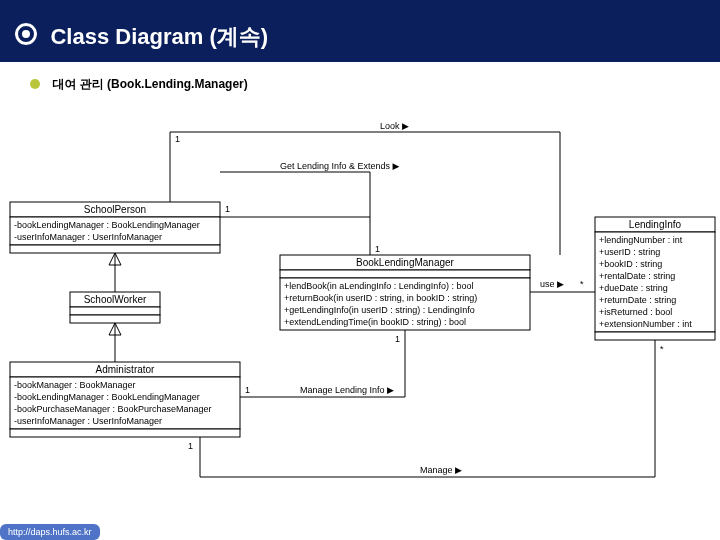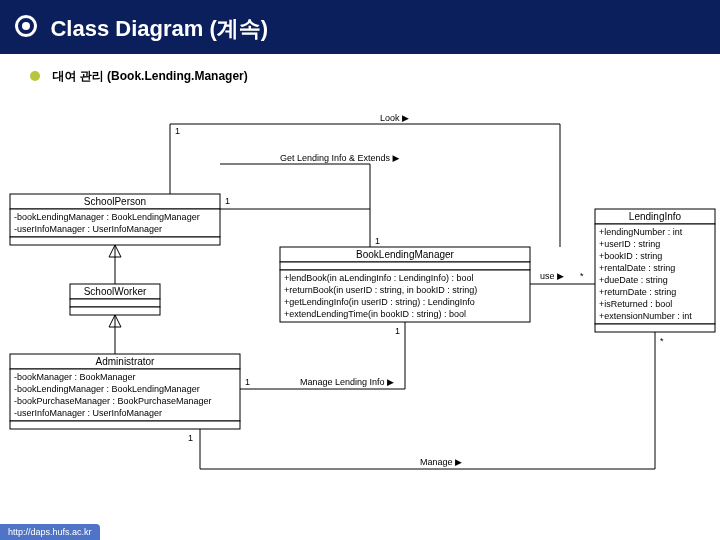--- a/index.html
+++ b/index.html
@@ -8,21 +8,21 @@
     width: 720px;
     height: 540px;
     font-family: "Malgun Gothic", Arial, sans-serif;
     background: #fff;
     position: relative;
     overflow: hidden;
   }
   .header {
     background: #0a1f5c;
     color: #fff;
-    padding: 8px 12px 10px;
+    padding: 16px 12px 10px;
     position: relative;
   }
   .header .circle {
     display: inline-block;
     width: 22px;
     height: 22px;
     border: 3px solid #0a1f5c;
     border-radius: 50%;
     background: #fff;
     position: relative;
@@ -43,20 +43,21 @@
   }
   .bullet-dot {
     display:inline-block;width:10px;height:10px;background:#b9c63a;border-radius:50%;margin-right:8px;vertical-align:middle;
   }
   .sub-title { font-size:12px; font-weight:700; }
   svg.diagram { display:block; }
   .footer {
     position:absolute;left:0;bottom:0;
     background:#4f73c7;color:#fff;font-size:9px;padding:3px 8px;
     border-top-right-radius:4px;
+    border-radius:6px;
   }
   .box { fill:#fff; stroke:#000; stroke-width:1; }
   .lbl { font-size:9px; font-family: Arial, sans-serif; fill:#000; }
   .ttl { font-size:10px; text-anchor:middle; }
   .rel { font-size:9px; }
   .line { stroke:#000; stroke-width:1; fill:none; }
 </style>
 </head>
 <body>
 

